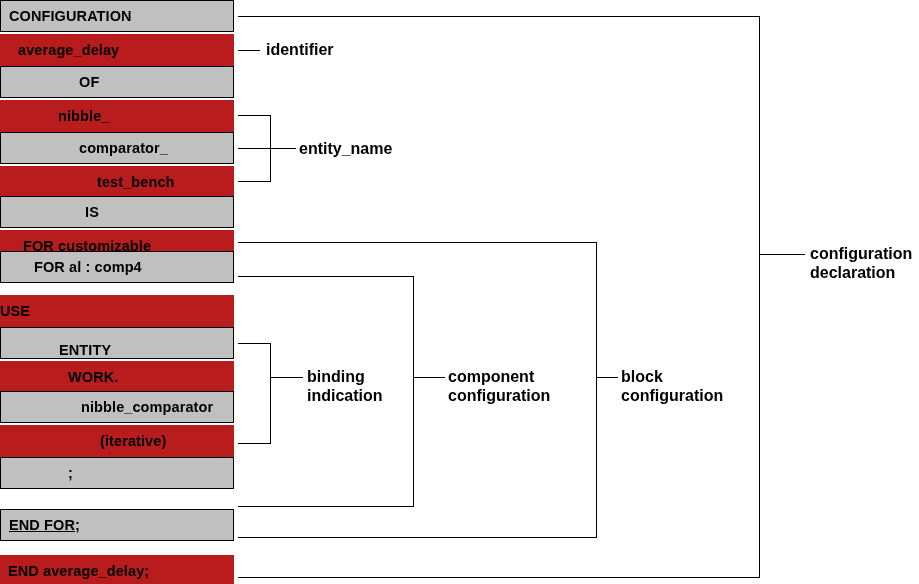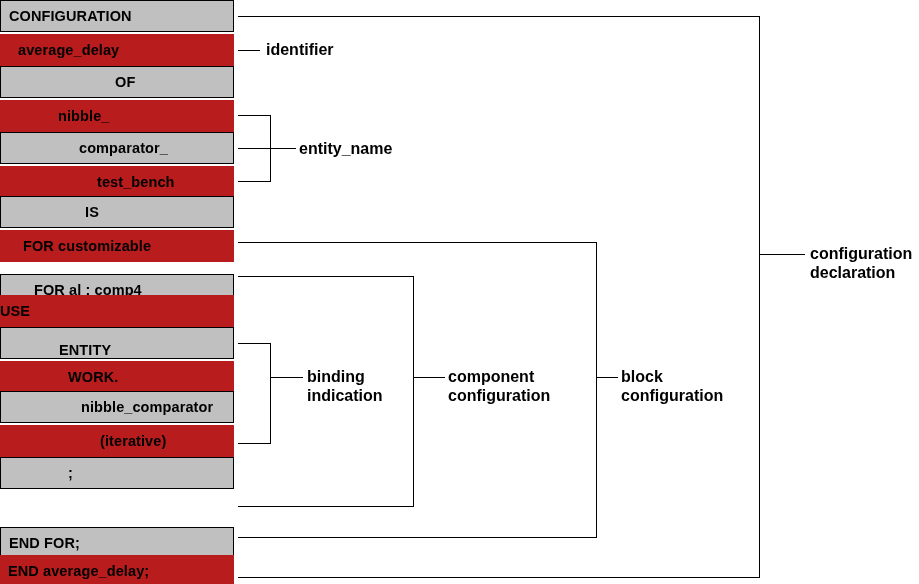--- a/index.html
+++ b/index.html
@@ -68,60 +68,60 @@
 <body>
 
 <div id="canvas">
 
   <div class="row shaded" style="top:0px;">
       <span class="txt" style="margin-left:8px">CONFIGURATION</span>
     </div>
   <div class="row plain" style="top:34px;">
       <span class="txt" style="margin-left:18px">average_delay</span>
     </div>
-  <div class="row shaded" style="top:66px;padding-left:36px;">
+  <div class="row shaded" style="top:66px;">
       <span class="txt" style="margin-left:78px">OF</span>
     </div>
   <div class="row plain" style="top:100px;">
       <span class="txt" style="margin-left:58px">nibble_</span>
     </div>
   <div class="row shaded" style="top:132px;">
       <span class="txt" style="margin-left:78px">comparator_</span>
     </div>
   <div class="row plain" style="top:166px;">
       <span class="txt" style="margin-left:97px">test_bench</span>
     </div>
   <div class="row shaded" style="top:196px;">
       <span class="txt" style="margin-left:84px">IS</span>
     </div>
   <div class="row plain" style="top:230px;">
       <span class="txt" style="margin-left:23px">FOR customizable</span>
     </div>
-  <div class="row shaded" style="top:274px;">
+  <div class="row shaded" style="top:251px;">
       <span class="txt" style="margin-left:33px">FOR al : comp4</span>
     </div>
   <div class="row plain" style="top:295px;">
       <span class="txt" style="">USE</span>
     </div>
   <div class="row shaded" style="top:327px;align-items:flex-end;">
       <span class="txt" style="margin-left:58px">ENTITY</span>
     </div>
   <div class="row plain" style="top:361px;">
       <span class="txt" style="margin-left:68px">WORK.</span>
     </div>
   <div class="row shaded" style="top:391px;">
       <span class="txt" style="margin-left:80px">nibble_comparator</span>
     </div>
   <div class="row plain" style="top:425px;">
       <span class="txt" style="margin-left:100px">(iterative)</span>
     </div>
   <div class="row shaded" style="top:457px;">
       <span class="txt" style="margin-left:67px">;</span>
     </div>
-  <div class="row shaded" style="top:527px;">
+  <div class="row shaded" style="top:509px;text-decoration:underline;">
       <span class="txt" style="margin-left:8px">END FOR;</span>
     </div>
   <div class="row plain" style="top:555px;">
       <span class="txt" style="margin-left:8px">END average_delay;</span>
     </div>
 
   <div class="hline" style="left:238px; top:16px; width:522px;"></div>
 
   <div class="hline" style="left:238px; top:50px; width:22px;"></div>
 

